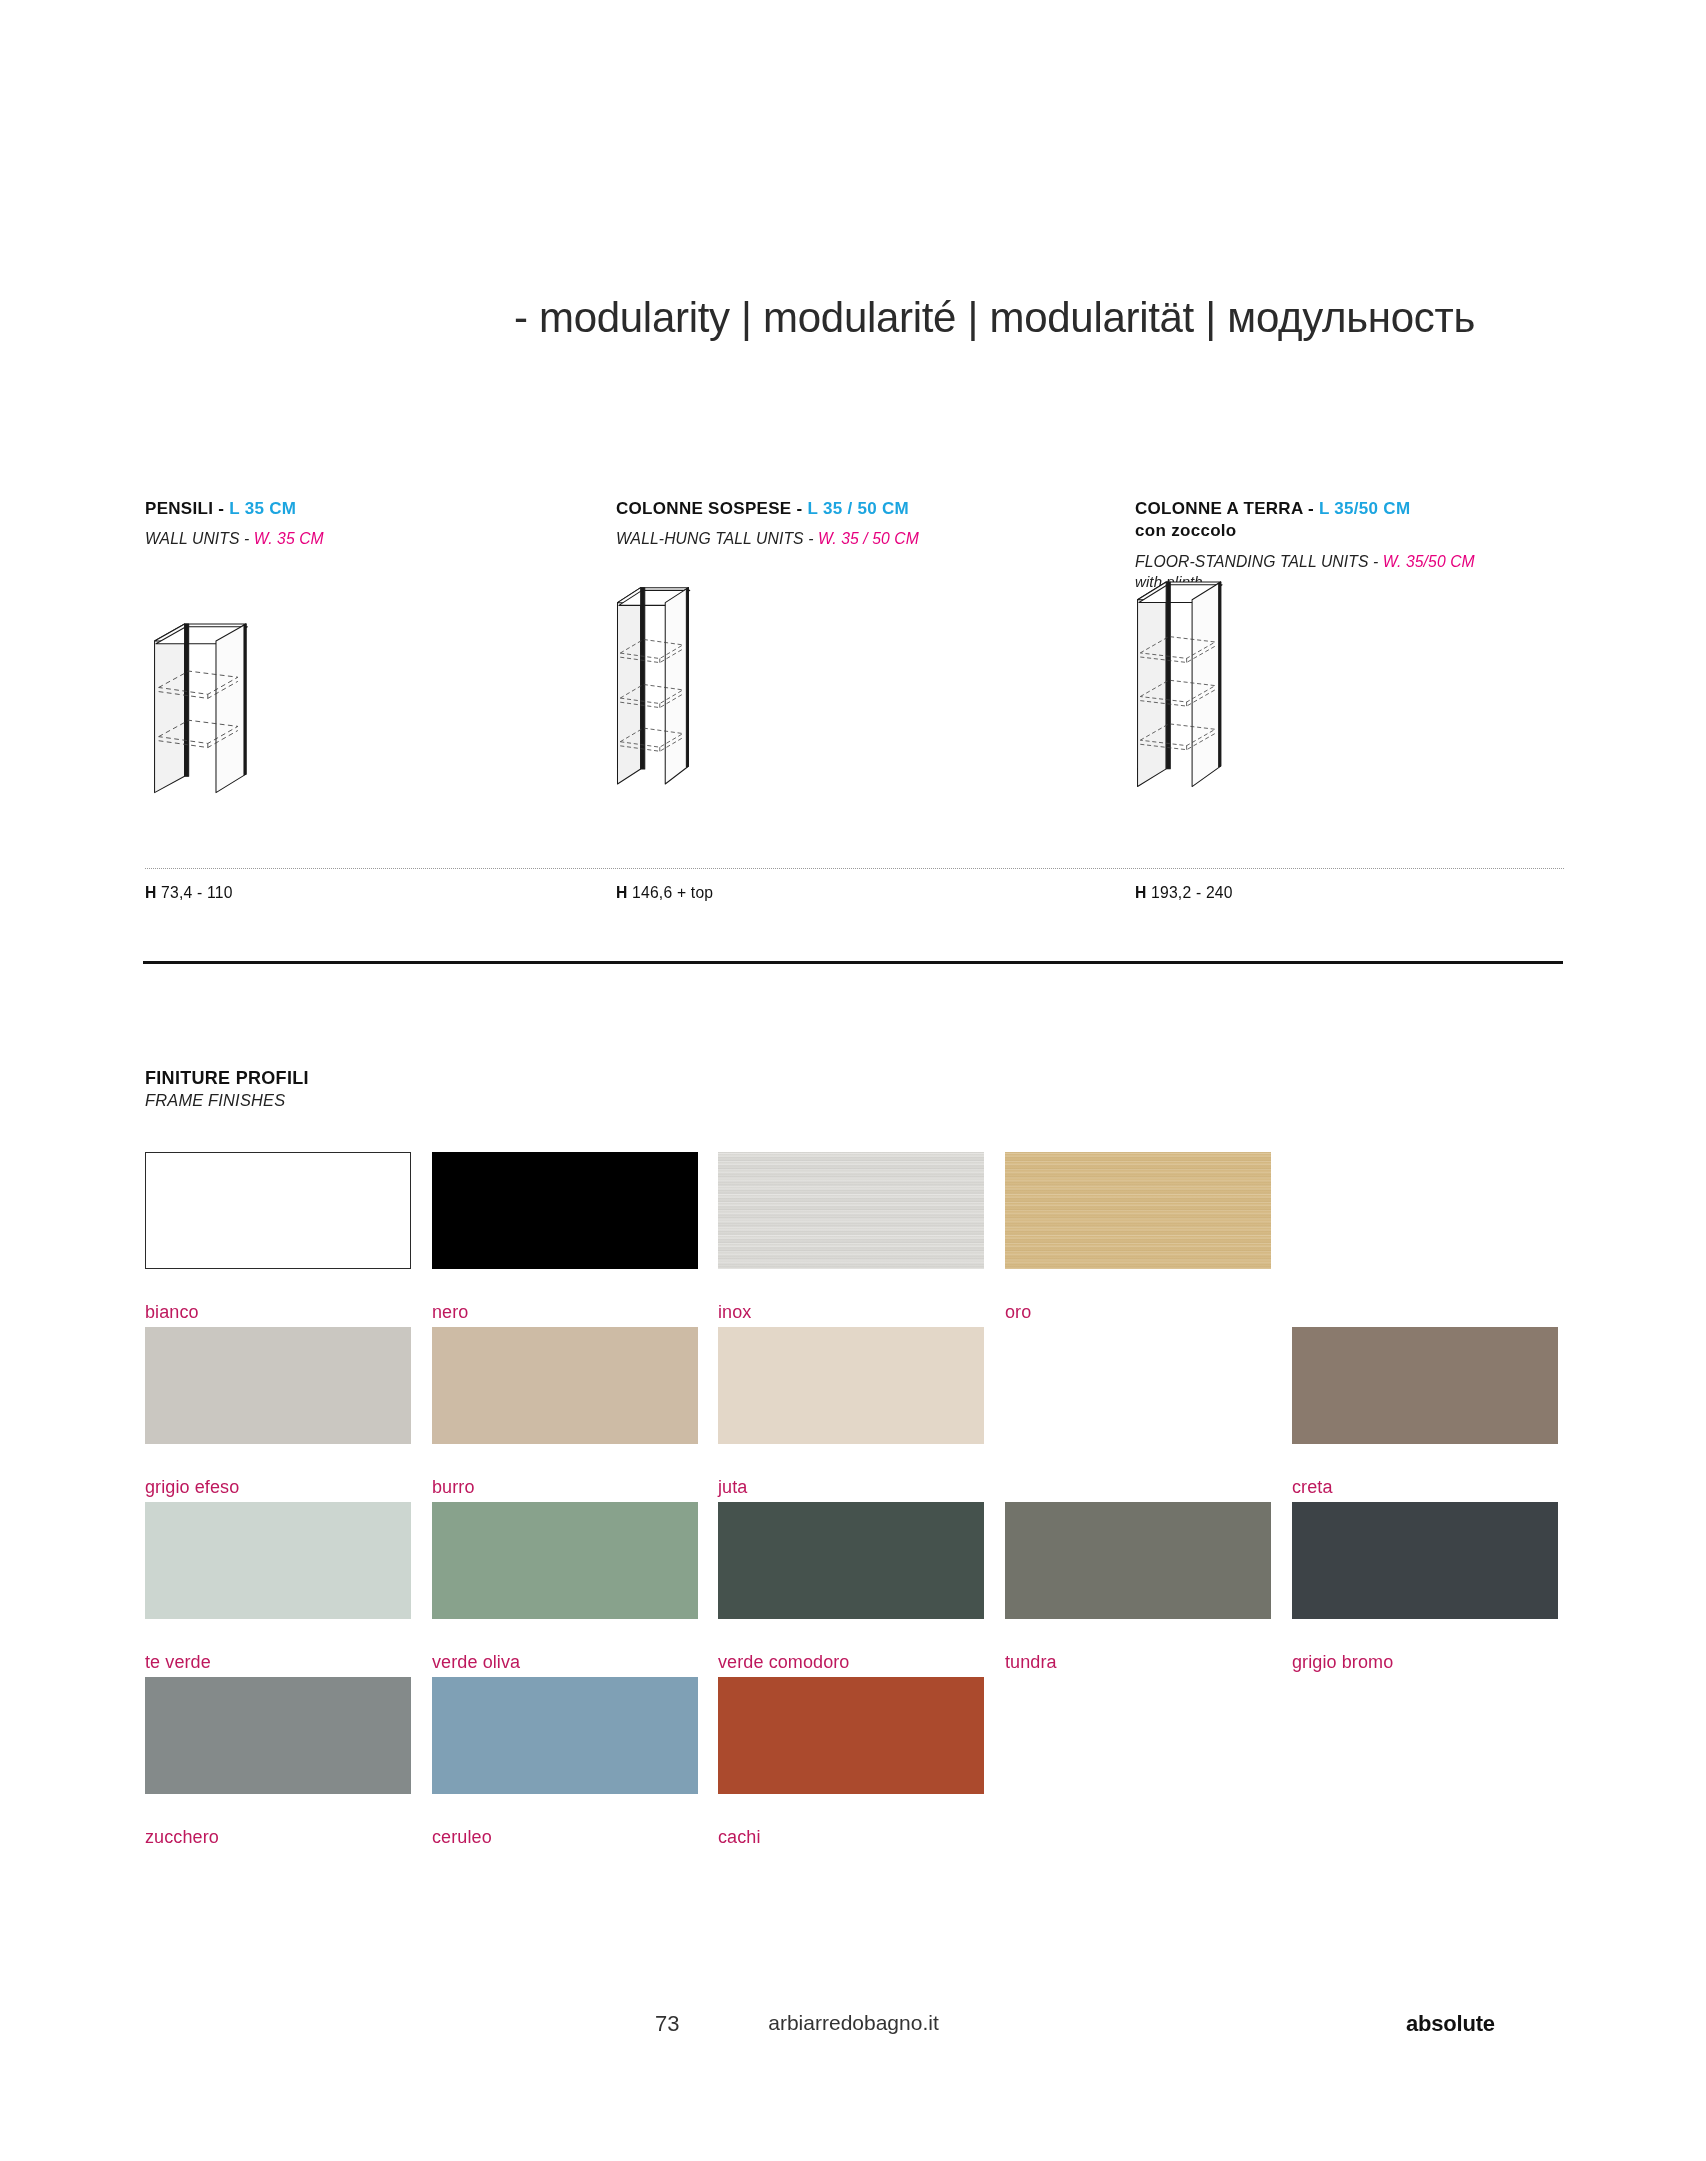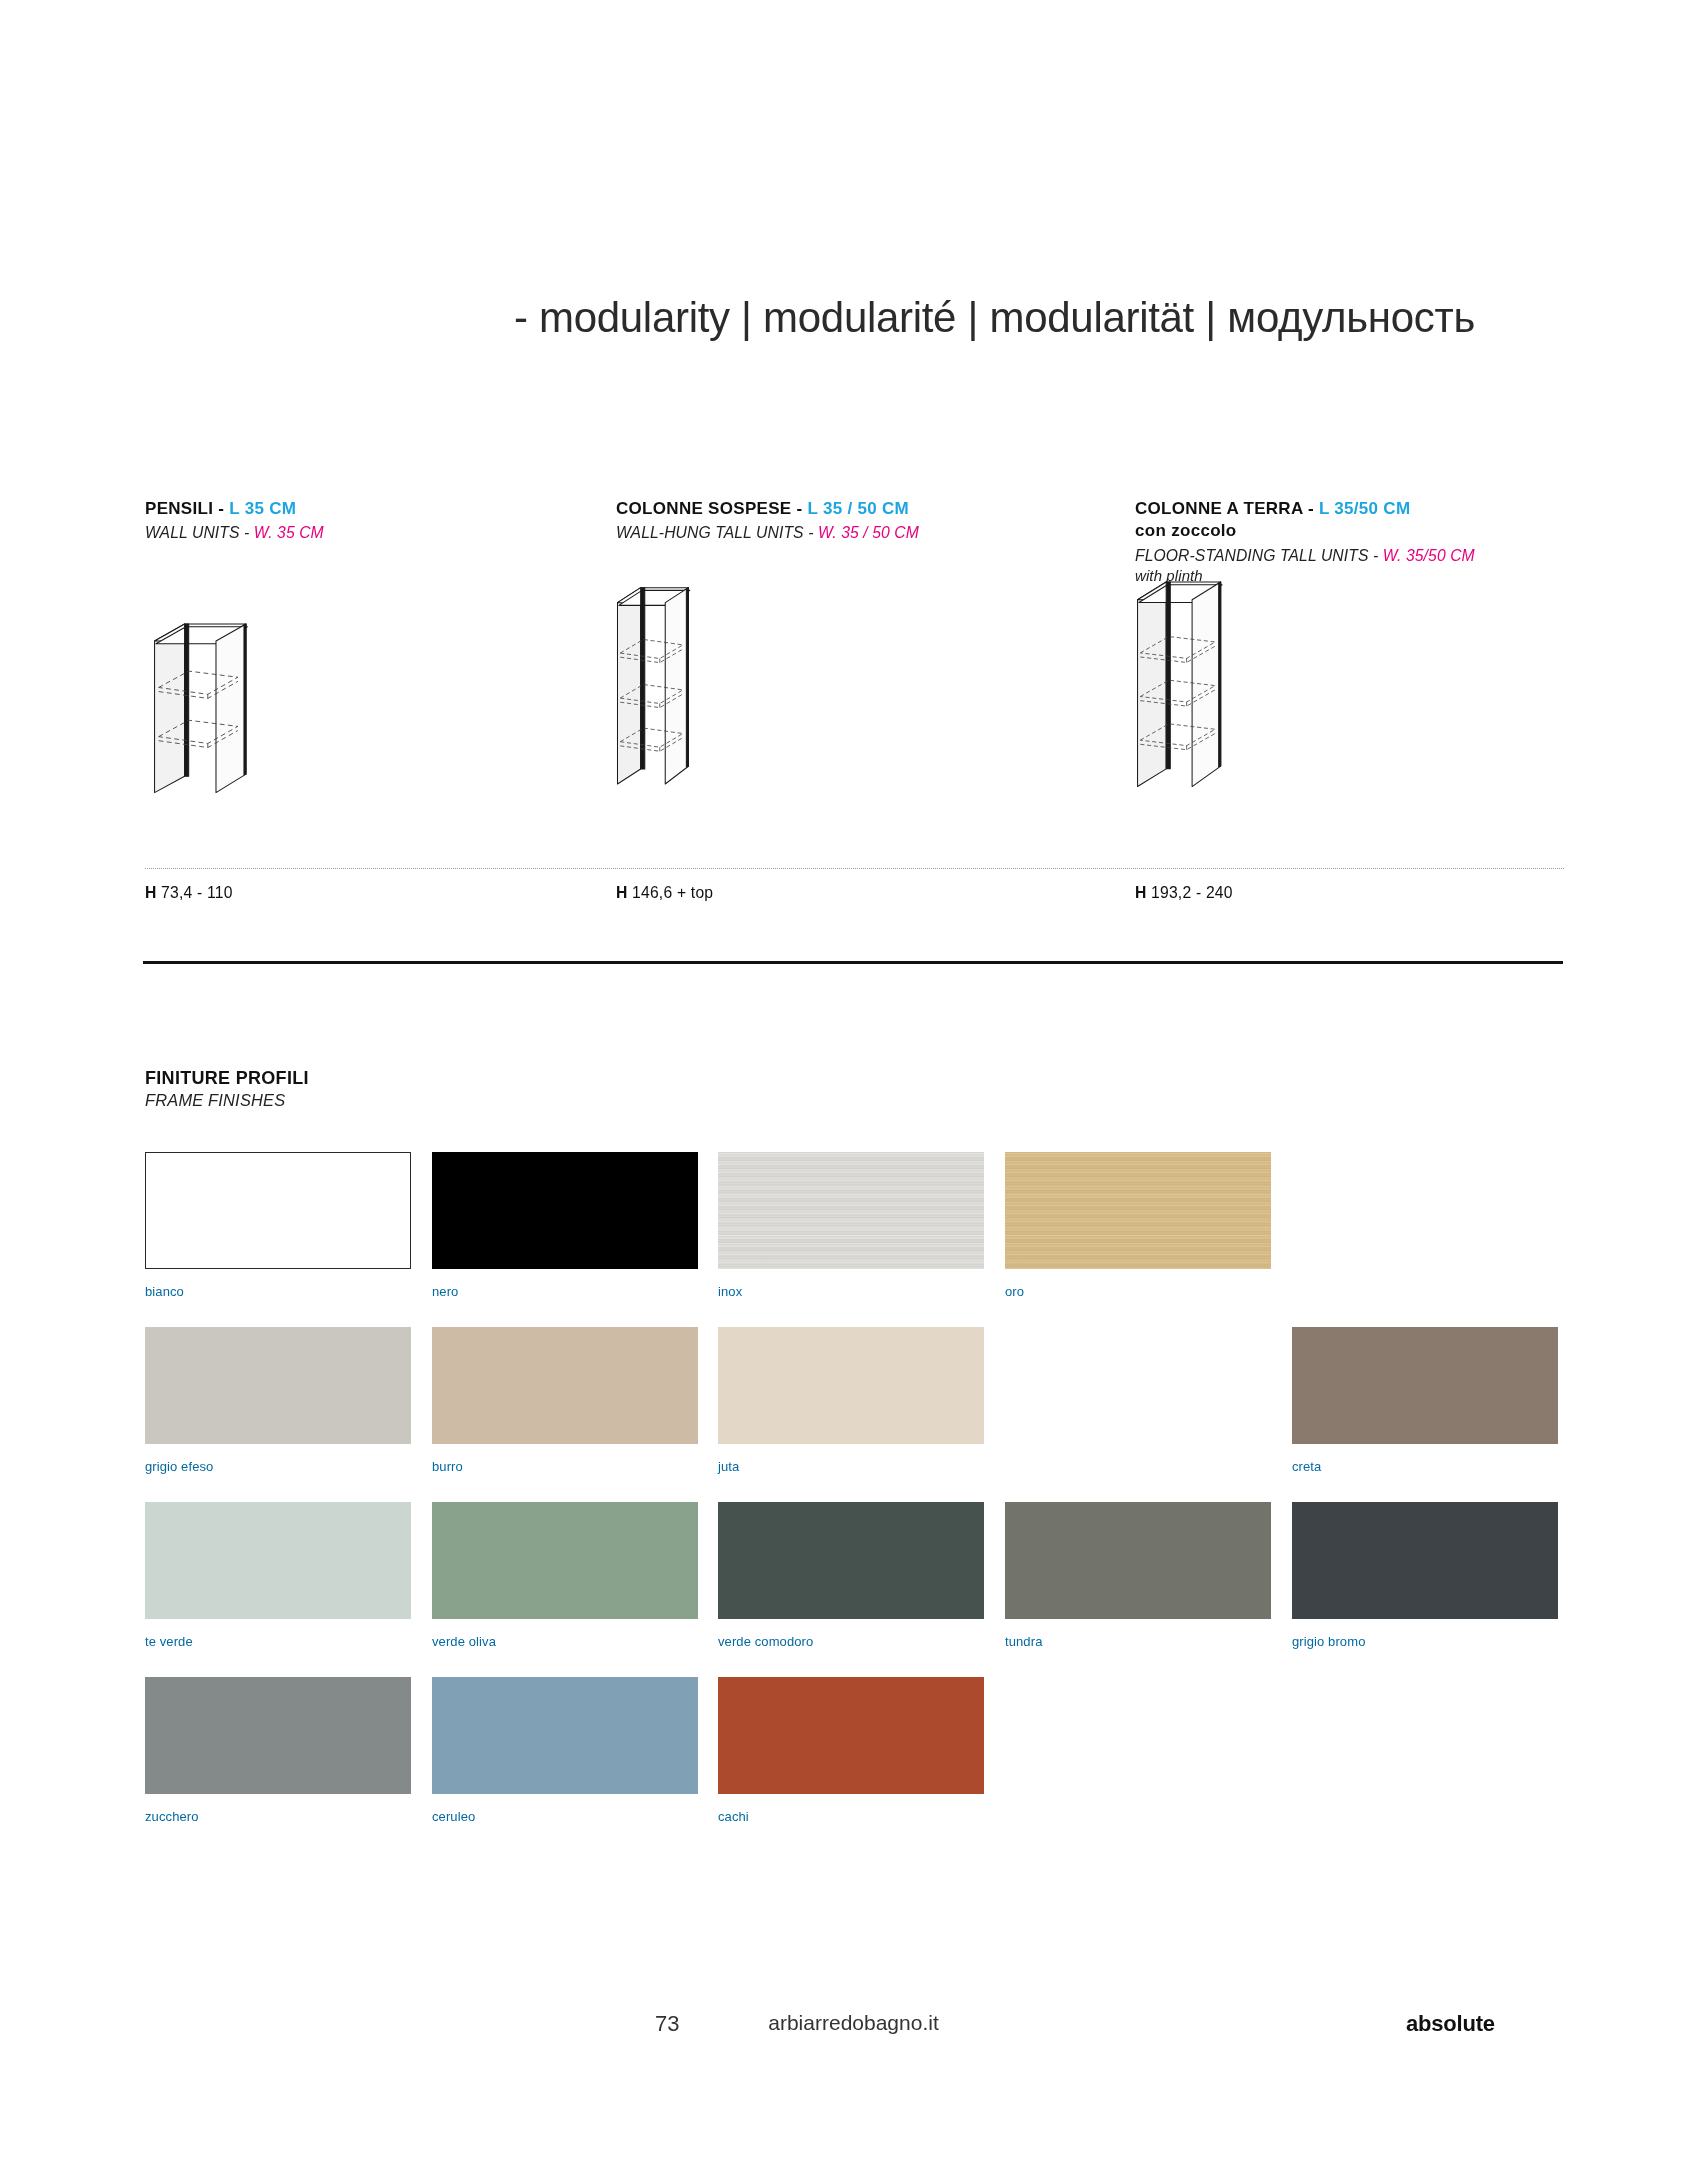--- a/index.html
+++ b/index.html
@@ -56,21 +56,21 @@
   .mod-head-it .dim { color: #1ca5e0; }
   .mod-head-it .sub2 { display: block; }
 
   .mod-head-en {
     font-size: 15.7px;
     font-style: italic;
     color: #222;
     letter-spacing: 0.1px;
     white-space: nowrap;
     line-height: 1.35;
-    margin-top: 2px;
+    margin-top: 8px;
   }
   .mod-head-en .dim { color: #e6007e; }
   .mod-head-en .sub2 { display: block; font-size: 15px; }
 
   
   .drawing-wrap {
     position: absolute;
     top: 102px;
     height: 287px;
   }
@@ -145,23 +145,23 @@
     top: 0;
     width: 266px;
   }
   .swatch-box {
     width: 266px;
     height: 117px;
     position: relative;
     overflow: hidden;
   }
   .swatch-label {
-    margin-top: 15px;
-    font-size: 13px;
-    color: #0369a1;
+    margin-top: 33px;
+    font-size: 18px;
+    color: #be185d;
     letter-spacing: 0.1px;
     white-space: nowrap;
   }
   .bordered { border: 1.4px solid #2a2a2a; }
 
   
   .tex-inox::after,
   .tex-oro::after {
     content: "";
     position: absolute;

